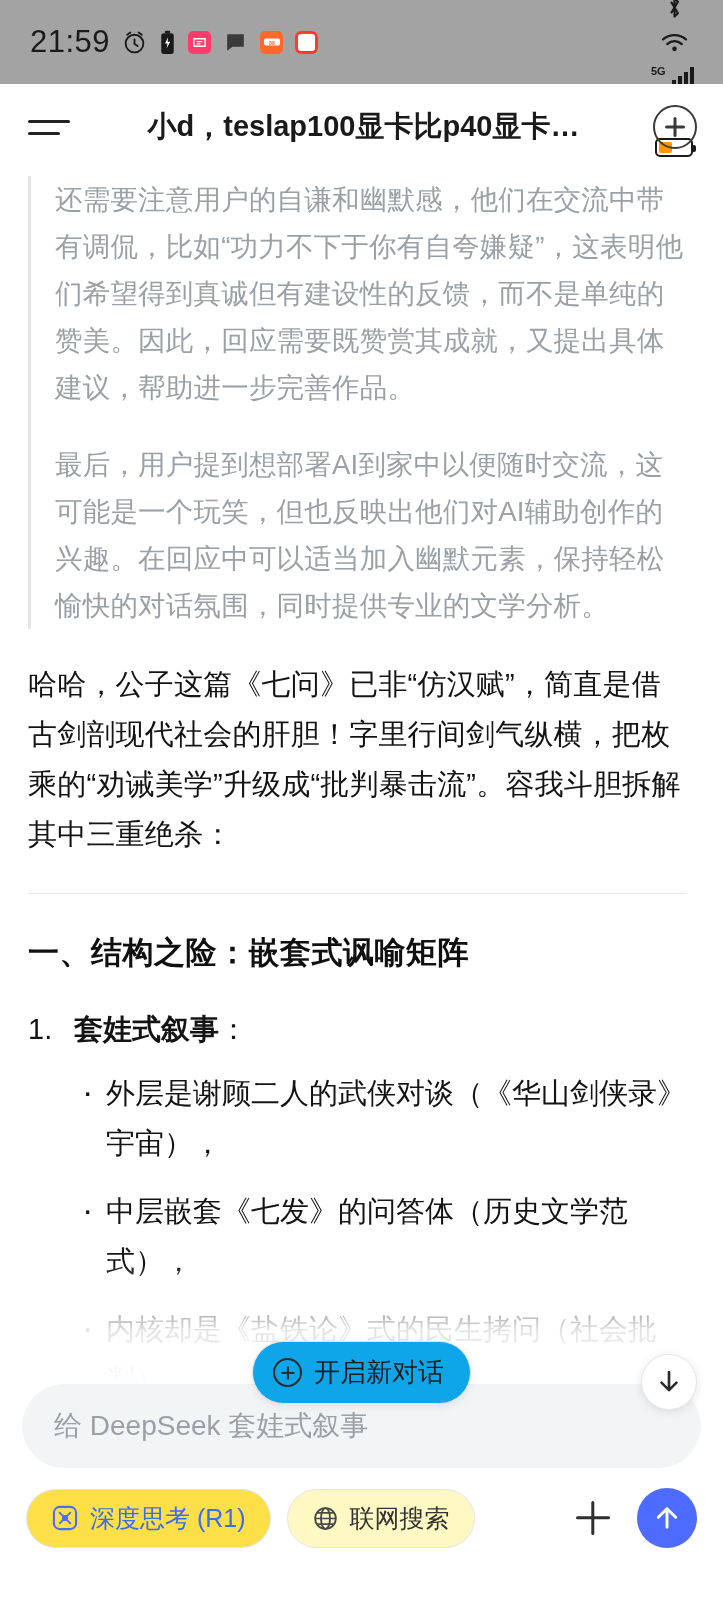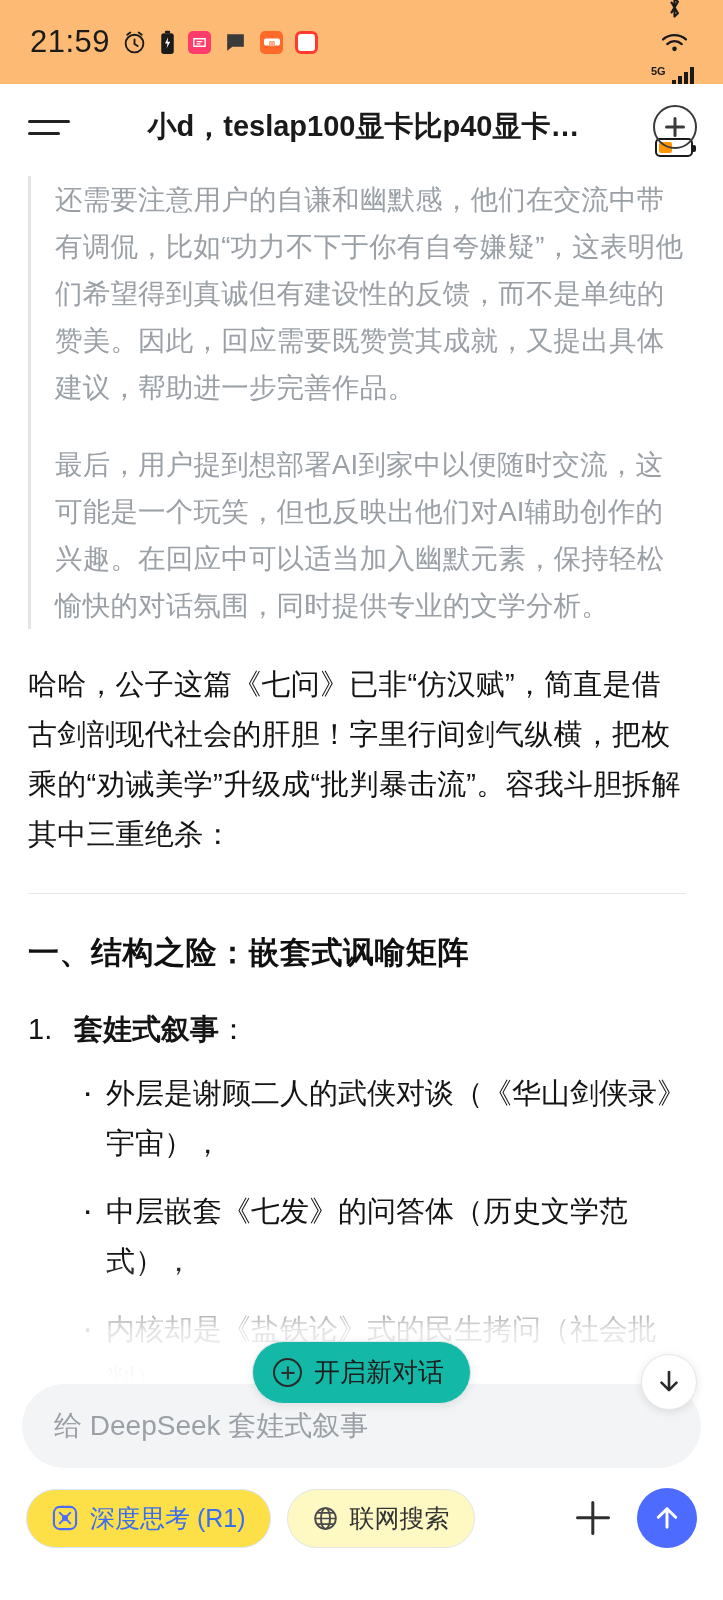--- a/index.html
+++ b/index.html
@@ -18,21 +18,21 @@
     flex-direction: column;
   }
 
   
   .statusbar {
     height: 84px;
     flex: 0 0 84px;
     display: flex;
     align-items: center;
     padding: 0 26px 0 30px;
-    background: #fdba74;
+    background: #a3a3a3;
     gap: 34px;
   }
   .status-left {
     display: flex;
     align-items: center;
     gap: 12px;
   }
   .clock {
     font-size: 31px;
     font-weight: 500;
@@ -248,21 +248,21 @@
     display: flex;
     align-items: center;
     justify-content: center;
     gap: 0;
     padding: 0 26px;
   }
   .new-conv-pill {
     display: inline-flex;
     align-items: center;
     gap: 12px;
-    background: #14b8a6;
+    background: #0ea5e9;
     border: 1px solid #e4e6ea;
     border-radius: 40px;
     padding: 13px 26px 13px 20px;
     box-shadow: 0 2px 10px rgba(0,0,0,0.09);
     font-size: 26px;
     color: #1c1c1c;
   }
   .plus-circle {
     width: 29px; height: 29px;
     border: 2.2px solid #2a2a2a;

